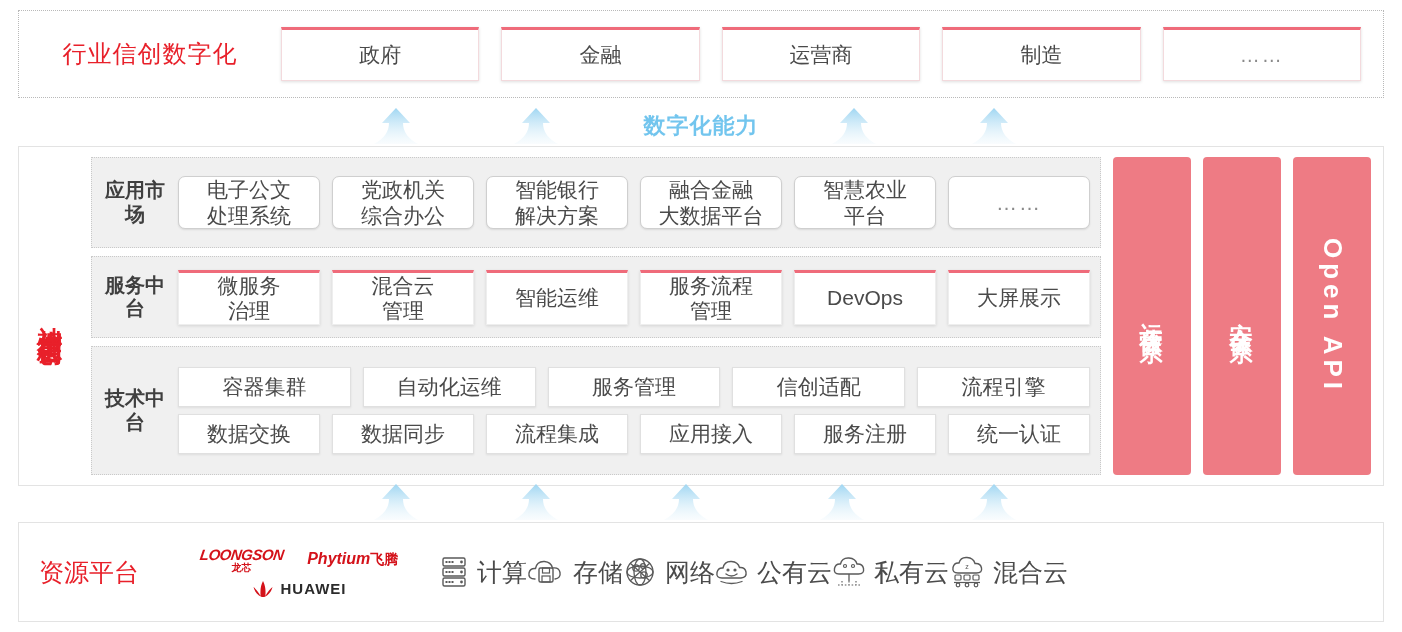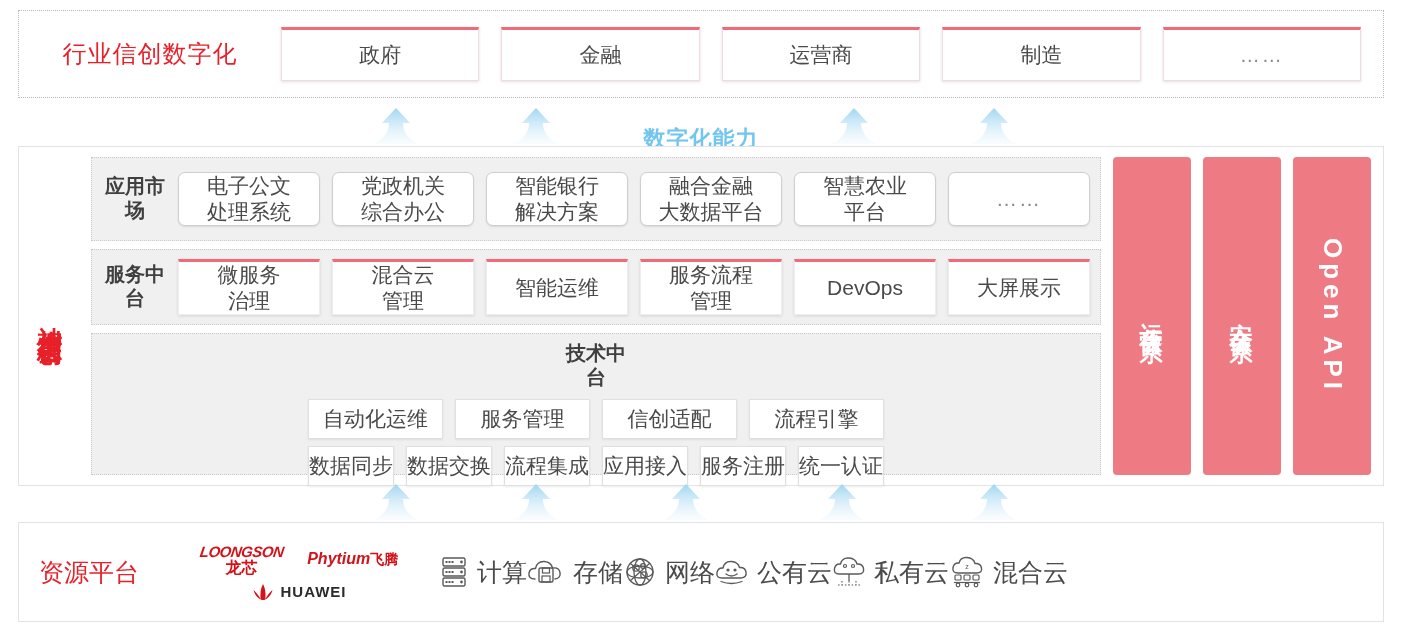--- a/index.html
+++ b/index.html
@@ -36,21 +36,21 @@
     font-size:21px;color:#4a4a4a;
     box-sizing:border-box;
   }
   .ind-card.dots{color:#8a8a8a;letter-spacing:2px;font-size:20px;}
 
   
   .arrow-band-top{
     position:absolute;left:18px;top:100px;width:1366px;height:46px;
   }
   .cap-label{
-    position:absolute;left:0;top:16px;width:100%;height:100%;
+    position:absolute;left:0;top:3px;width:100%;height:100%;
     display:flex;align-items:center;justify-content:center;
     color:#72c5ee;font-size:22px;font-weight:bold;letter-spacing:1px;
   }
   .up-arrow{
     position:absolute;bottom:0;width:48px;height:40px;
   }
 
   
   .cloud-panel{
     position:absolute;left:18px;top:146px;width:1366px;height:340px;
@@ -95,21 +95,21 @@
   .svc-cell{
     flex:1;background:#fff;
     border-top:3px solid #ef6b7a;
     border-left:1px solid #eee;border-right:1px solid #eee;border-bottom:1px solid #eee;
     box-shadow:0 1px 3px rgba(0,0,0,.12);
     display:flex;align-items:center;justify-content:center;text-align:center;
     font-size:21px;color:#4a4a4a;line-height:1.22;box-sizing:border-box;
   }
 
   
-  .band-tech{height:142px;flex-direction:column;}
+  .band-tech{height:142px;flex-direction:row;}
   .tech-grid{flex:1;display:flex;flex-direction:column;gap:7px;}
   .tech-line{display:flex;gap:12px;}
   .tech-cell{
     flex:1;height:40px;background:#fff;border:1px solid #e0e0e0;
     box-shadow:0 1px 2px rgba(0,0,0,.08);
     display:flex;align-items:center;justify-content:center;
     font-size:21px;color:#4a4a4a;box-sizing:border-box;
   }
 
   
@@ -148,21 +148,21 @@
   .vendor-logos{
     width:280px;flex:none;display:flex;flex-direction:column;
     align-items:center;justify-content:center;gap:7px;
   }
   .vendor-row{display:flex;align-items:center;justify-content:center;gap:24px;}
   .logo-loongson{display:flex;flex-direction:column;align-items:center;line-height:1;}
   .logo-loongson .ls-en{
     color:#d4121a;font-weight:bold;font-size:15px;font-style:italic;letter-spacing:-0.5px;
     transform:skewX(-8deg);
   }
-  .logo-loongson .ls-cn{color:#d4121a;font-size:16px;font-weight:bold;margin-top:1px;}
+  .logo-loongson .ls-cn{color:#d4121a;font-size:10px;font-weight:bold;margin-top:1px;}
   .logo-phytium{
     color:#d4121a;font-weight:bold;font-size:16px;font-style:italic;
     display:flex;align-items:baseline;
   }
   .logo-phytium .pt-cn{font-size:14px;font-style:normal;}
   .logo-huawei{display:flex;align-items:center;gap:7px;}
   .hw-mark{width:22px;height:18px;flex:none;}
   .hw-text{color:#2b2b2b;font-weight:bold;font-size:15px;letter-spacing:1px;}
 
   .res-items{
@@ -239,28 +239,29 @@
           <div class="svc-cell">服务流程<br>管理</div>
           <div class="svc-cell">DevOps</div>
           <div class="svc-cell">大屏展示</div>
         </div>
       </div>
 
       <div class="band band-tech">
         <div class="band-label">技术中台</div>
         <div class="tech-grid">
           <div class="tech-line">
+            <div class="tech-cell">容器集群</div>
             <div class="tech-cell">自动化运维</div>
             <div class="tech-cell">服务管理</div>
             <div class="tech-cell">信创适配</div>
             <div class="tech-cell">流程引擎</div>
           </div>
           <div class="tech-line">
+            <div class="tech-cell">数据交换</div>
             <div class="tech-cell">数据同步</div>
-            <div class="tech-cell">数据交换</div>
             <div class="tech-cell">流程集成</div>
             <div class="tech-cell">应用接入</div>
             <div class="tech-cell">服务注册</div>
             <div class="tech-cell">统一认证</div>
           </div>
         </div>
       </div>
     </div>
 
     <div class="pillars">

